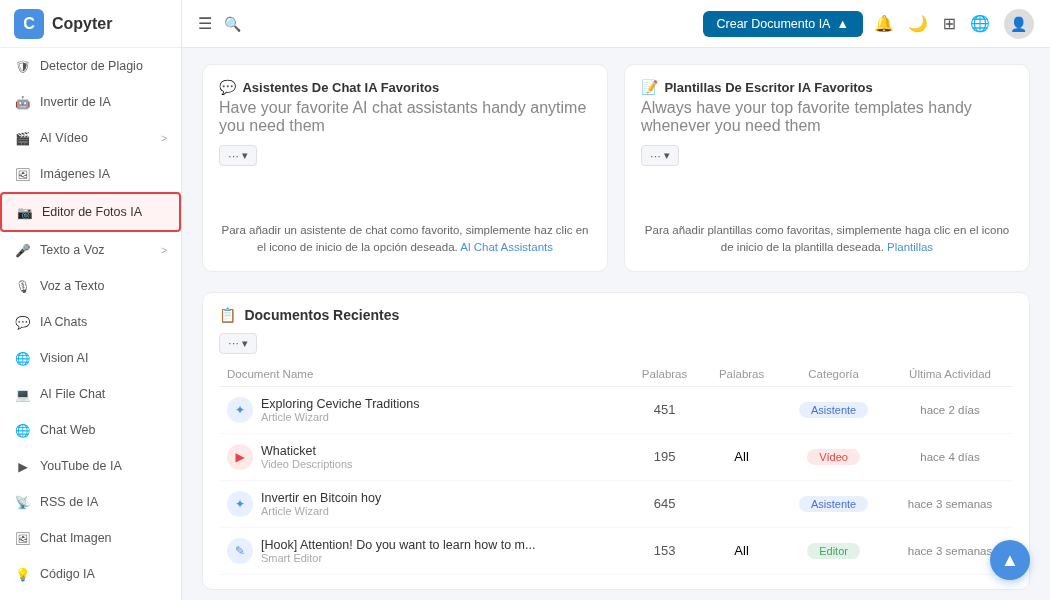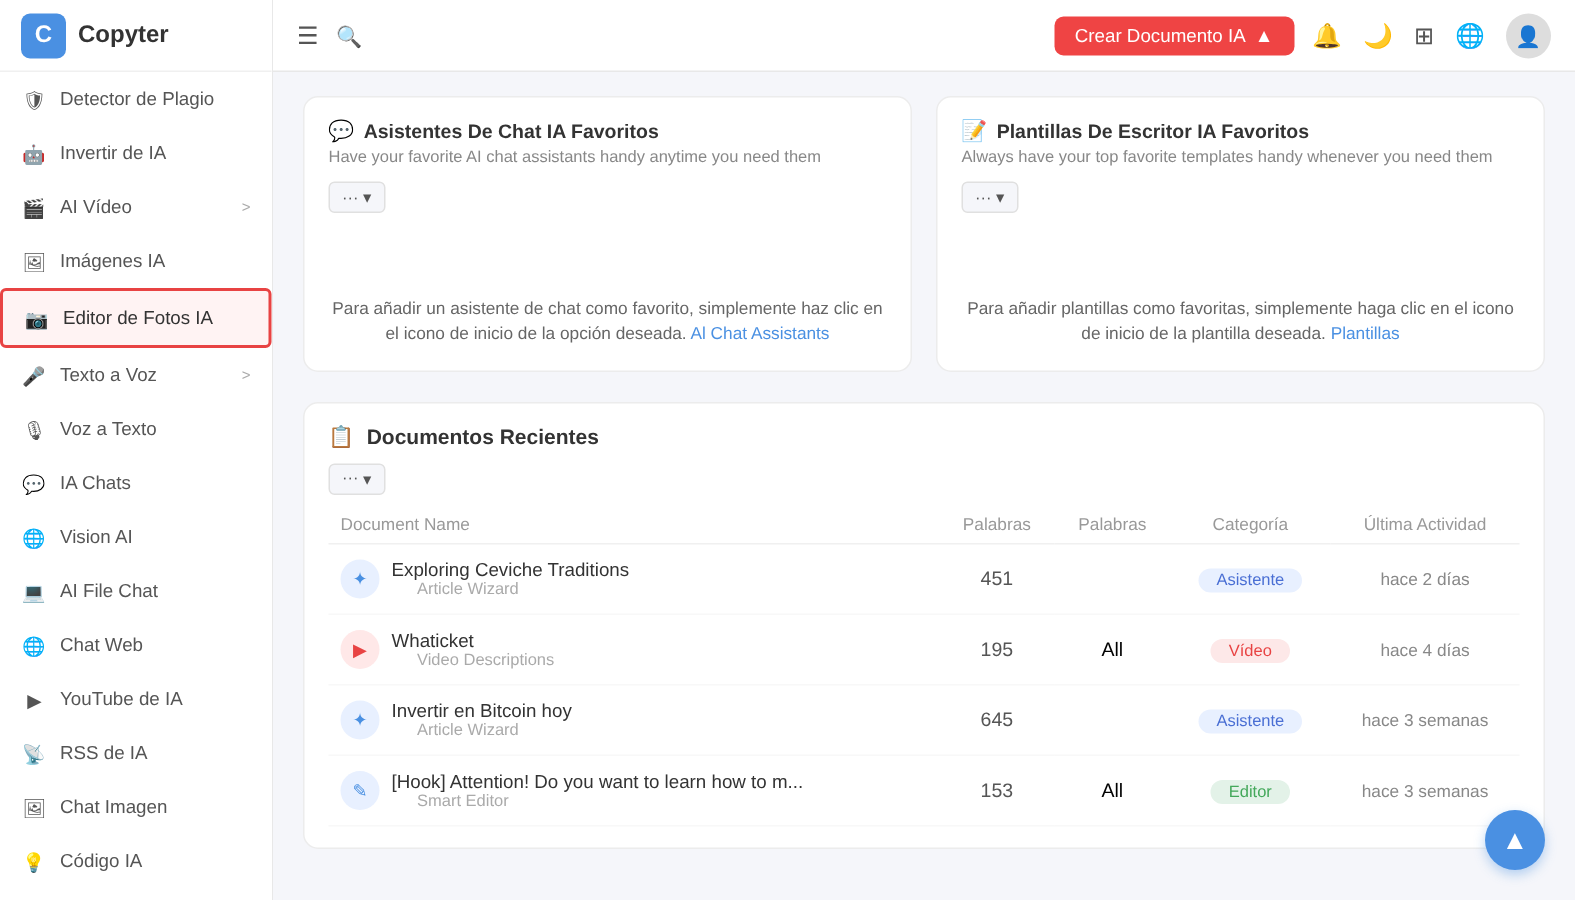--- a/index.html
+++ b/index.html
@@ -65,21 +65,21 @@
       display: flex;
       align-items: center;
       padding: 0 16px;
       gap: 12px;
     }
     .topbar-menu-icon { color: #555; cursor: pointer; font-size: 16px; }
     .topbar-search-icon { color: #555; cursor: pointer; font-size: 14px; }
     .topbar-spacer { flex: 1; }
     .topbar-btn {
       display: flex; align-items: flex-start; gap: 6px;
-      background: #ef4444; color: #fff;
+      background: #0369a1; color: #fff;
       border: none; border-radius: 6px;
       padding: 6px 14px; font-size: 12.5px; cursor: pointer;
     }
     .topbar-icons { display: flex; align-items: center; gap: 14px; color: #555; font-size: 16px; }
     .topbar-avatar { width: 30px; height: 30px; border-radius: 50%; background: #ddd; display: flex; align-items: center; justify-content: center; color: #888; font-size: 14px; cursor: pointer; }
 
     
     .content {
       flex: 1;
       overflow-y: auto;
@@ -101,21 +101,21 @@
       border: 1px solid #ececec;
     }
     .card-title {
       font-size: 13px;
       font-weight: 600;
       color: #333;
       margin-bottom: 4px;
       display: flex; align-items: center; gap: 6px;
     }
     .card-title .card-icon { color: #555; font-size: 14px; }
-    .card-subtitle { font-size: 11px; color: #888; margin-bottom: 10px; }
+    .card-subtitle { font-size: 16px; color: #888; margin-bottom: 10px; }
     .card-dots { display: flex; align-items: center; gap: 6px; margin-bottom: 8px; }
     .dots-btn {
       background: #f5f6fa; border: 1px solid #e0e0e0; border-radius: 4px;
       padding: 3px 8px; font-size: 11px; cursor: pointer; color: #555;
       display: flex; align-items: center; gap: 3px;
     }
     .card-hint { font-size: 11.5px; color: #666; margin-top: 8px; text-align: center; line-height: 1.5; }
     .card-hint a { color: #4a90e2; text-decoration: none; }
 
     
@@ -124,21 +124,21 @@
     .section-title { font-size: 14px; font-weight: 600; color: #333; }
     .section-icon { color: #666; font-size: 14px; }
 
     
     .table { width: 100%; border-collapse: collapse; }
     .table thead tr { border-bottom: 1px solid #f0f0f0; }
     .table th { text-align: left; font-size: 11.5px; font-weight: 500; color: #999; padding: 6px 8px; }
     .table th:not(:first-child) { text-align: center; }
     .table td { padding: 10px 8px; border-bottom: 1px solid #f8f8f8; vertical-align: middle; }
     .doc-name { font-size: 12.5px; font-weight: 500; color: #333; }
-    .doc-type { font-size: 11px; color: #aaa; margin-left: 17px; }
+    .doc-type { font-size: 11px; color: #aaa; }
     .doc-icon { width: 26px; height: 26px; border-radius: 50%; display: flex; align-items: center; justify-content: center; font-size: 12px; margin-right: 8px; flex-shrink: 0; }
     .doc-icon.blue { background: #e8f0ff; color: #4a90e2; }
     .doc-icon.red { background: #ffe8e8; color: #e84343; }
     .doc-cell { display: flex; align-items: center; }
     .badge { padding: 2px 12px; border-radius: 20px; font-size: 11px; font-weight: 500; }
     .badge.asistente { background: #e8f0ff; color: #4a6fd4; }
     .badge.video { background: #fde8e8; color: #e84343; }
     .badge.editor { background: #e3f2e8; color: #43a85a; }
     .table td { text-align: center; }
     .table td:first-child { text-align: left; }

